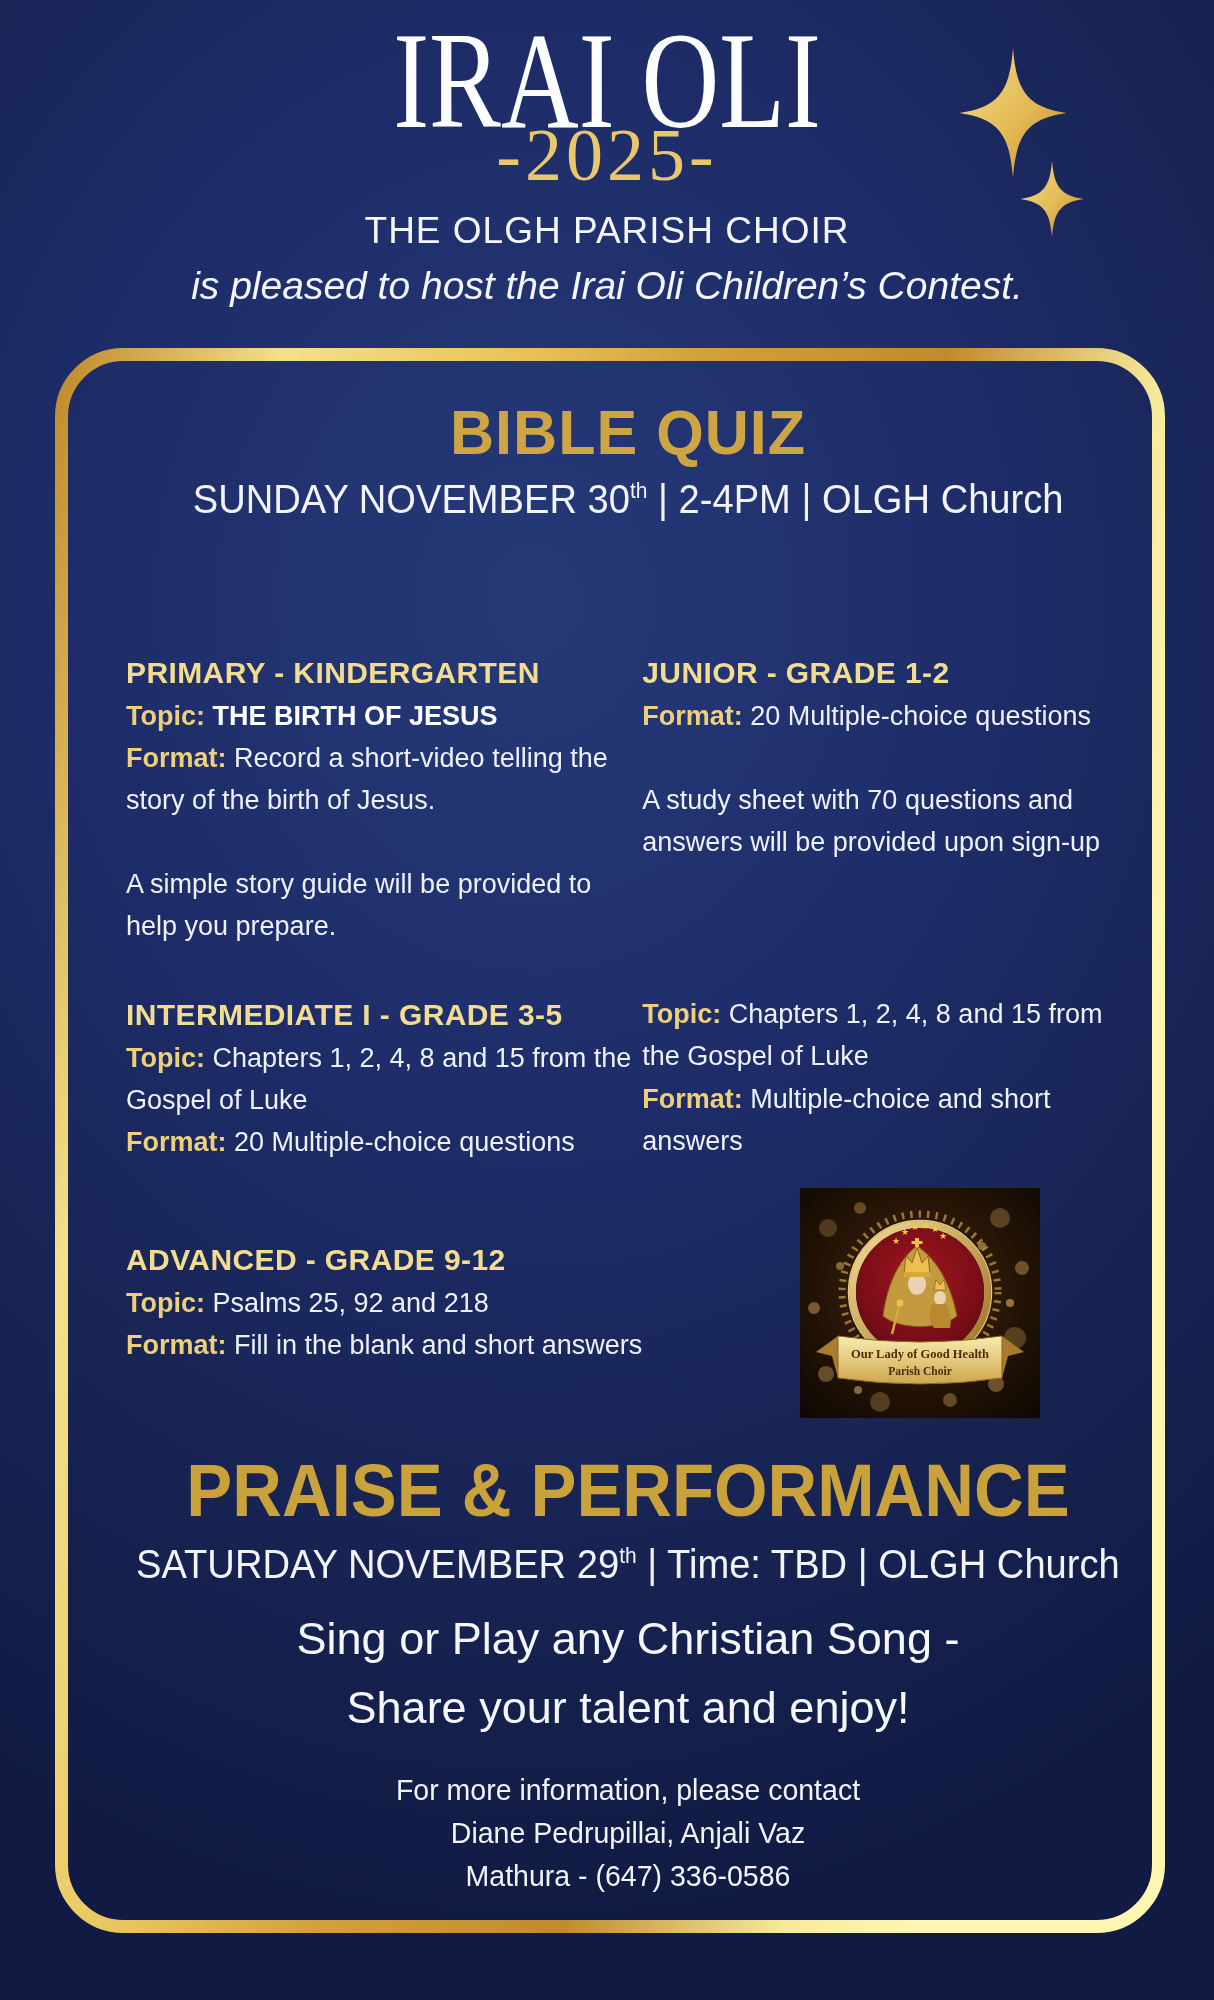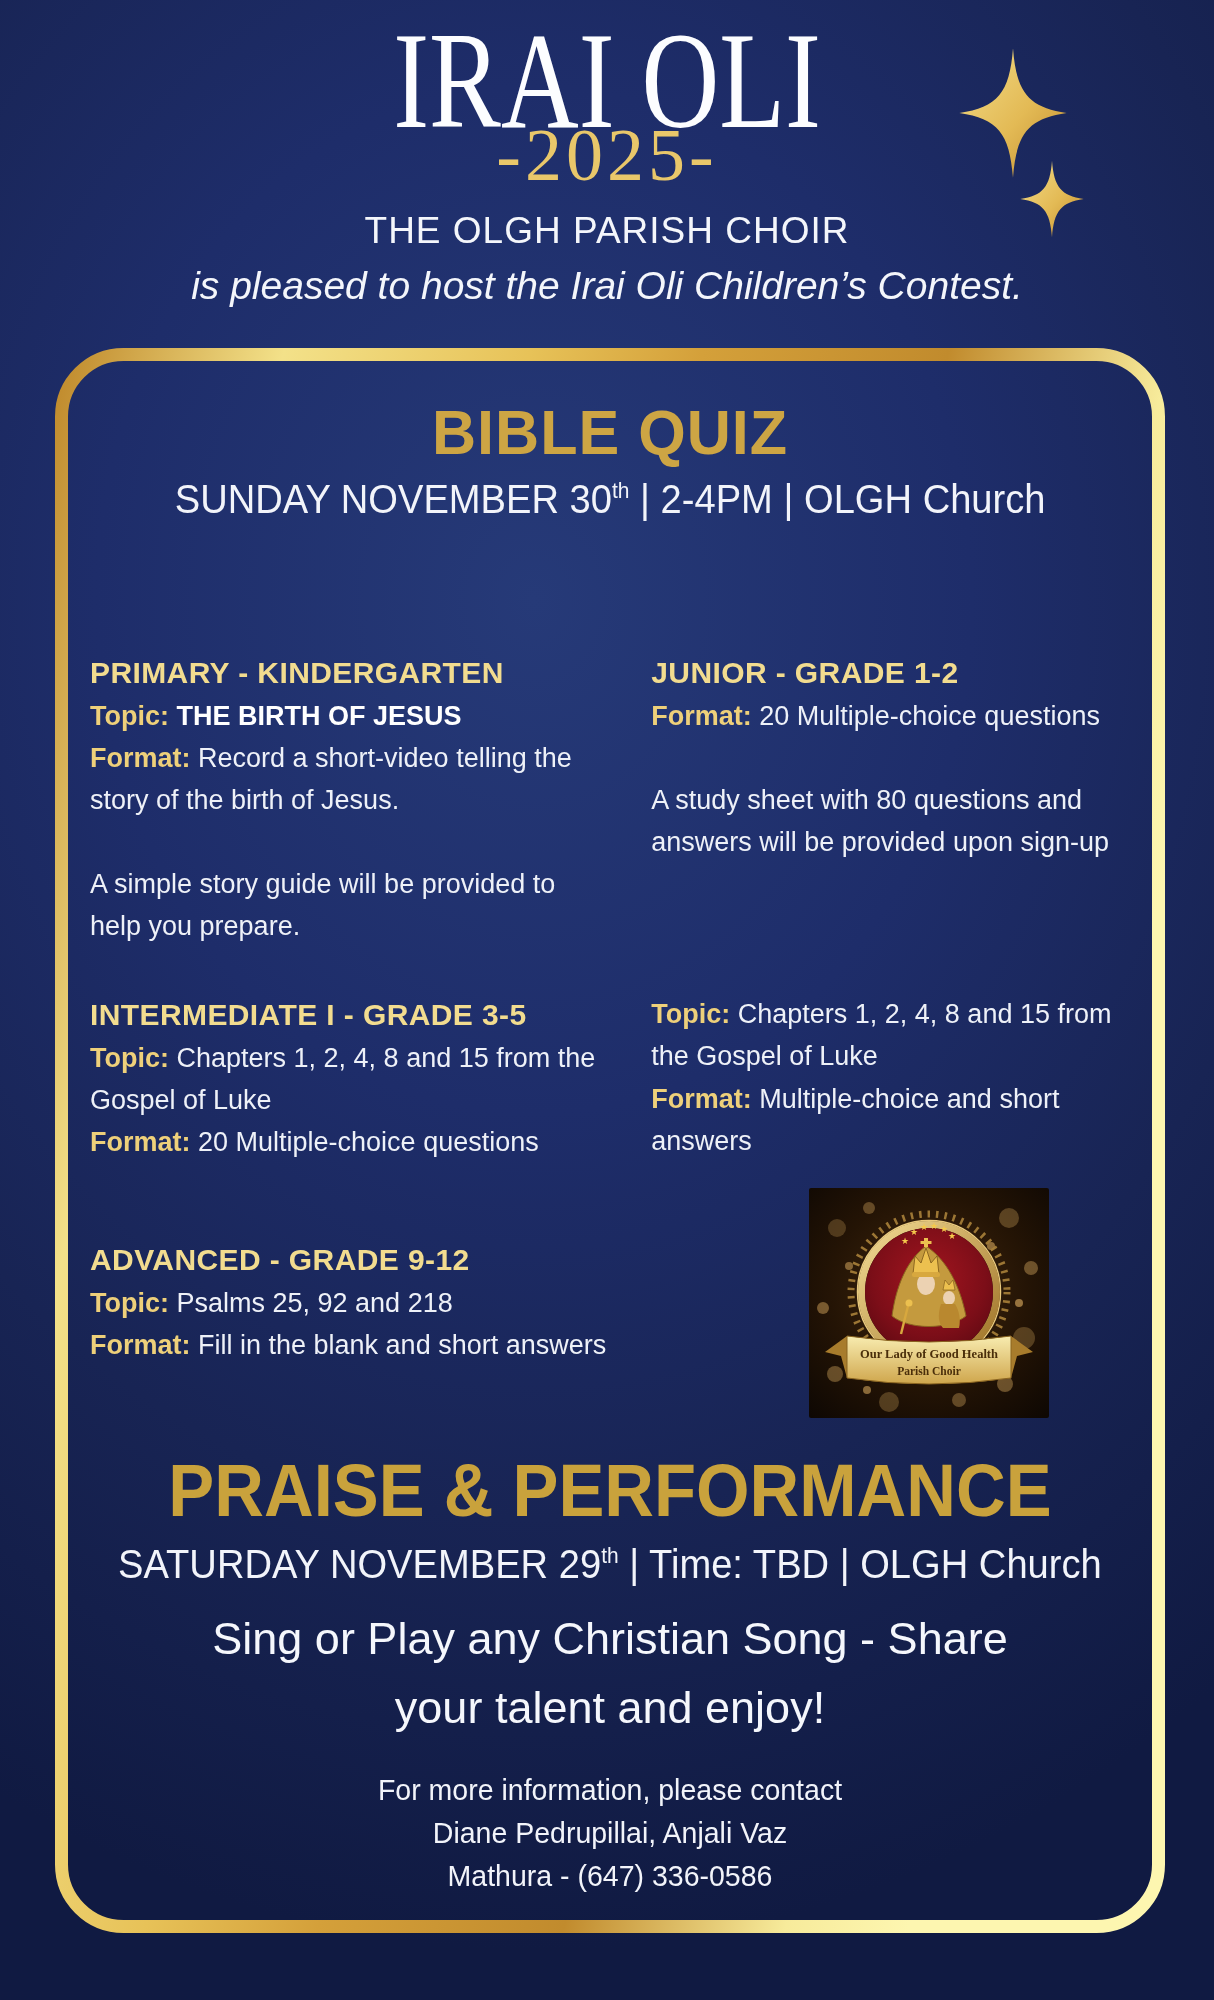--- a/index.html
+++ b/index.html
@@ -29,34 +29,35 @@
   .sparkle { position:absolute; }
   .sparkle-large { left:951px; top:46px; width:124px; height:134px; }
   .sparkle-small { left:1019px; top:156px; width:66px; height:86px; }
 
   
   .panel-border-svg { position:absolute; left:0; top:0; width:1214px; height:2000px; pointer-events:none; }
 
   .panel-content {
     position:absolute; left:55px; top:348px; width:1110px; height:1585px;
     text-align:center;
+    padding-left:36px;
   }
 
   .quiz-title {
     margin-top:50px; font-size:63px; line-height:1.1; font-weight:bold;
     color:#cda544; letter-spacing:1px; transform:scaleX(0.97); transform-origin:center;
   }
   .schedule-line { margin-top:9px; font-size:41px; color:#f2f4fa; }
   .schedule-line .inner { display:inline-block; transform:scaleX(0.93); transform-origin:center; white-space:nowrap; }
   sup.ord { font-size:55%; vertical-align:super; line-height:0; }
 
   
   .category-grid {
     margin-top:128px; padding:0 35px; display:grid;
-    grid-template-columns:1fr 1fr; column-gap:45px; text-align:left;
+    grid-template-columns:1fr 1fr; text-align:left;
   }
   .cat-block { color:#eef1f8; font-size:27px; line-height:1.56; }
   .row1 { min-height:342px; }
   .row2 { min-height:245px; }
   .cat-heading { font-size:30px; line-height:1.45; font-weight:bold; color:#f2dc8f; letter-spacing:0.4px; }
   .lbl { font-weight:bold; color:#eed07a; }
   .val-strong { font-weight:bold; color:#ffffff;margin-top:43px; }
   .note { margin-top:42px; }
   .nowrap { white-space:nowrap; }
 
@@ -126,21 +127,21 @@
       <div class="cat-block row1">
         <div class="cat-heading">PRIMARY - KINDERGARTEN</div>
         <p><span class="lbl">Topic:</span> <span class="val-strong">THE BIRTH OF JESUS</span></p>
         <p><span class="lbl">Format:</span> <span>Record a short-video telling the story of the birth of Jesus.</span></p>
         <p class="note">A simple story guide will be provided to help you prepare.</p>
       </div>
 
       <div class="cat-block row1">
         <div class="cat-heading">JUNIOR - GRADE 1-2</div>
         <p><span class="lbl">Format:</span> <span>20 Multiple-choice questions</span></p>
-        <p class="note">A study sheet with 80 questions and answers will be provided upon sign-up</p>
+        <p class="note">A study sheet with 70 questions and answers will be provided upon sign-up</p>
       </div>
 
       <div class="cat-block row2">
         <div class="cat-heading">INTERMEDIATE I - GRADE 3-5</div>
         <p><span class="lbl">Topic:</span> <span>Chapters 1, 2, 4, 8 and 15 from the Gospel of Luke</span></p>
         <p><span class="lbl">Format:</span> <span>20 Multiple-choice questions</span></p>
       </div>
 
       <div class="cat-block row2">
         <p><span class="lbl">Topic:</span> <span>Chapters 1, 2, 4, 8 and 15 from the Gospel of Luke</span></p>

